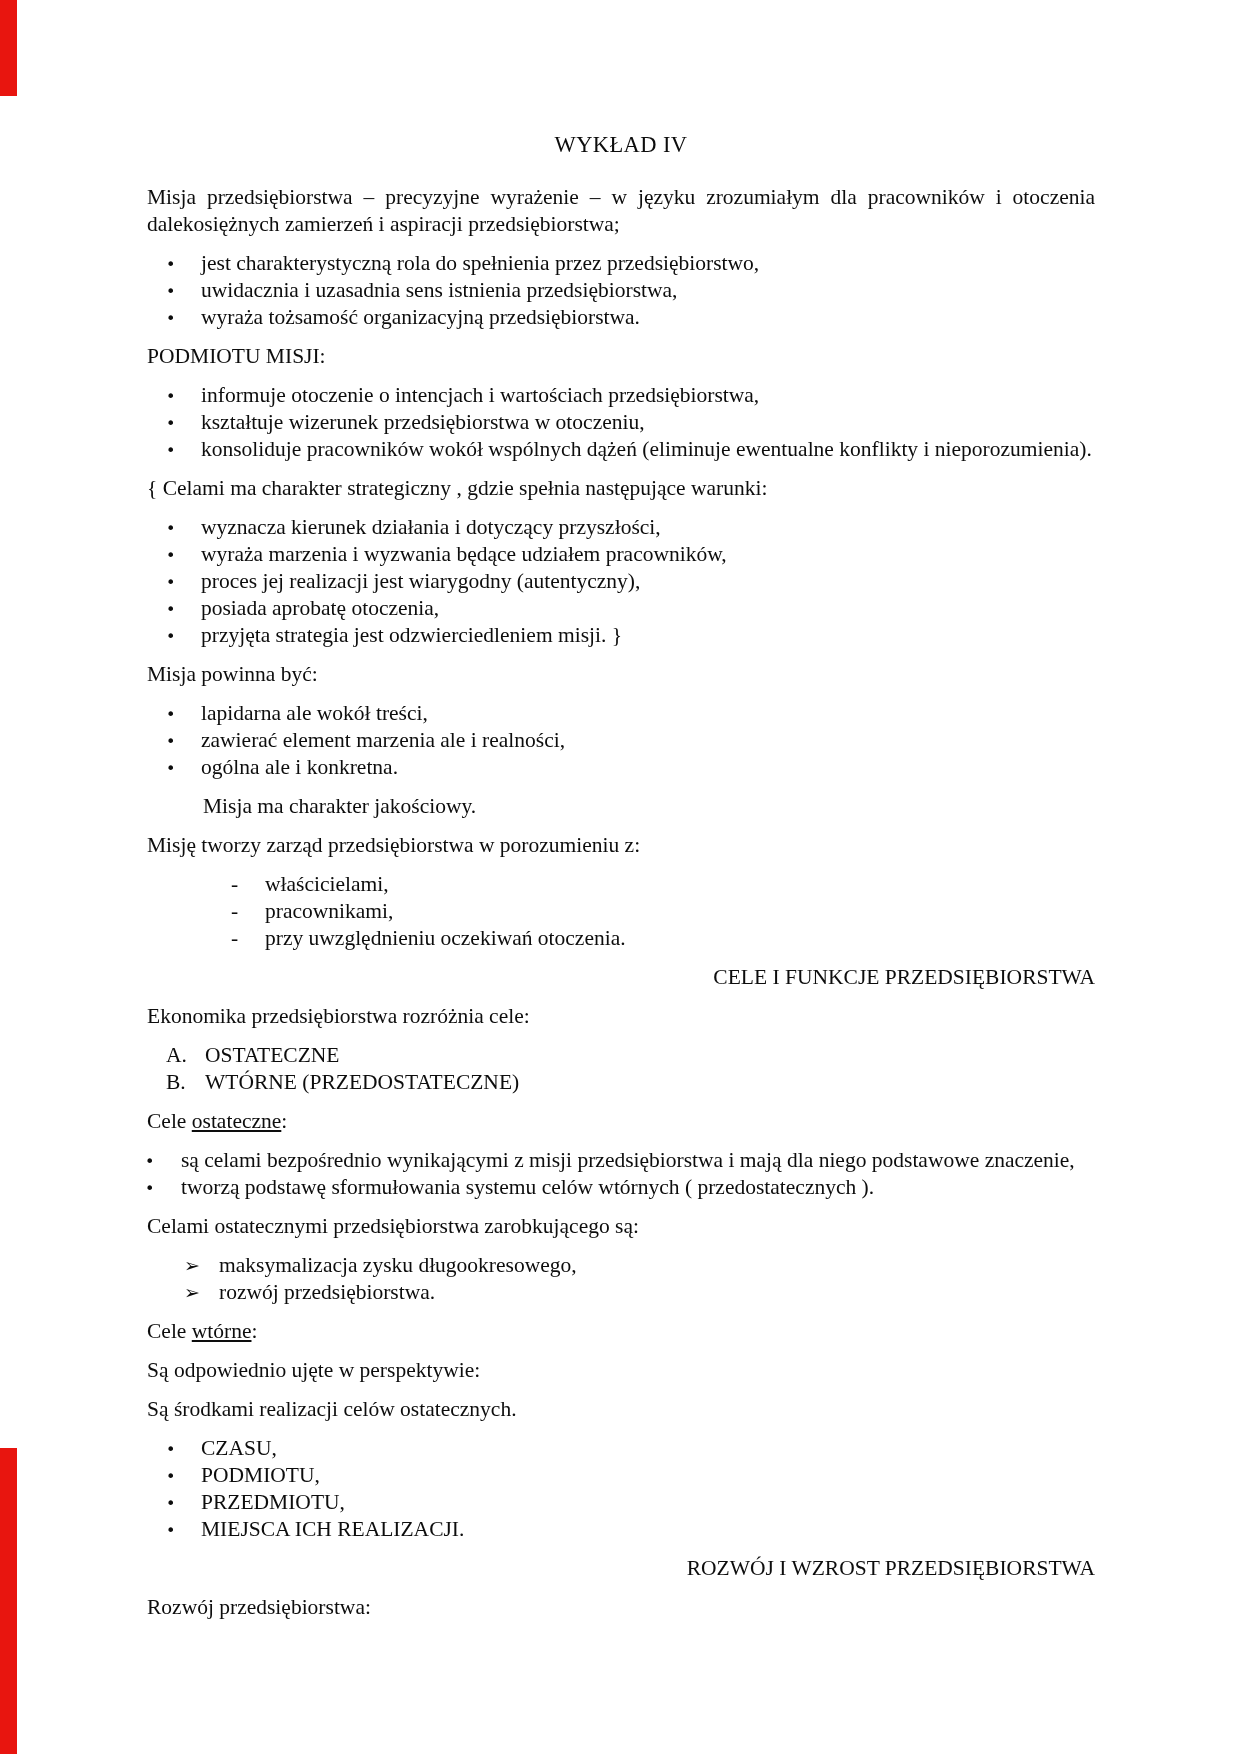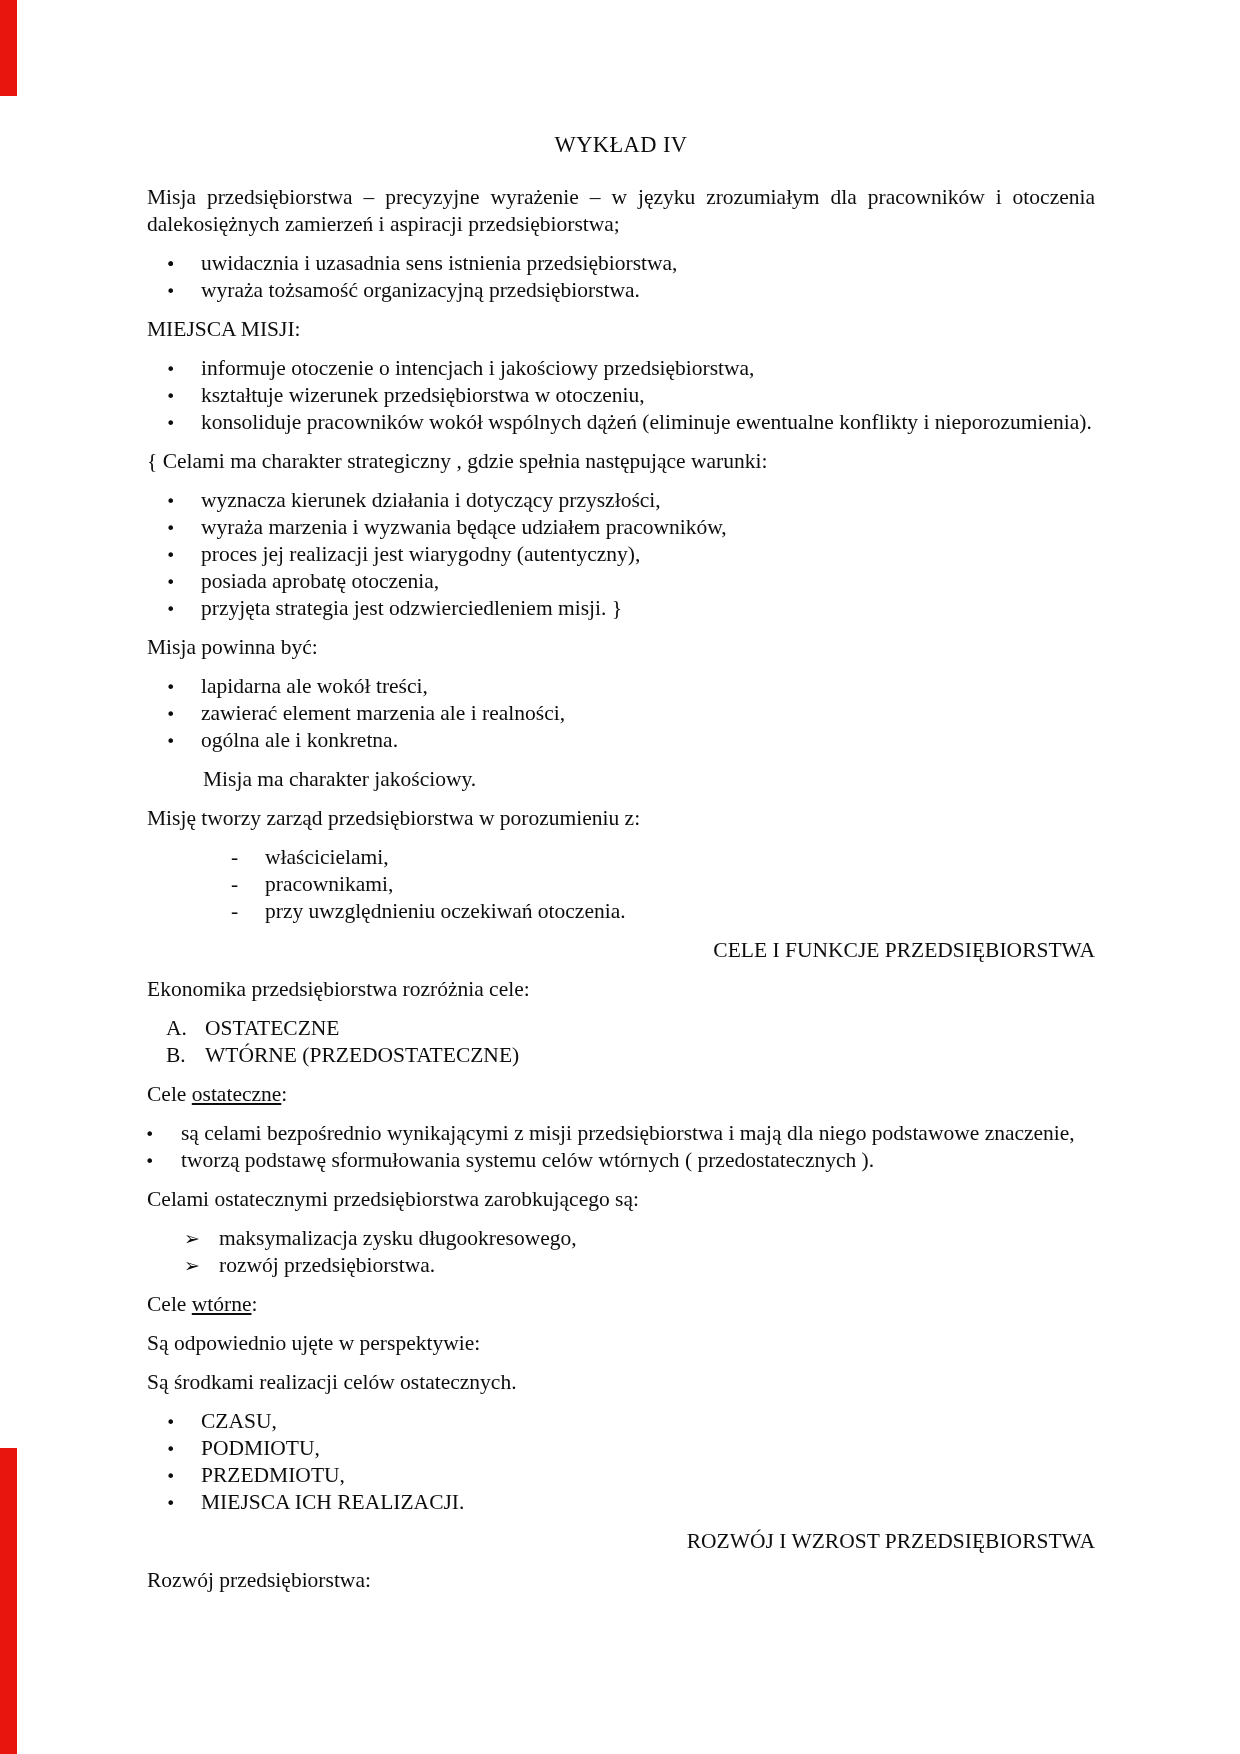--- a/index.html
+++ b/index.html
@@ -72,36 +72,37 @@
 
   <div class="content">
 
     <h1 class="title">WYKŁAD IV</h1>
 
     <p class="para justify">Misja przedsiębiorstwa – precyzyjne wyrażenie – w języku zrozumiałym dla pracowników i otoczenia dalekosiężnych zamierzeń i aspiracji przedsiębiorstwa;</p>
 
     <div class="list">
       <div class="li li-1">
         <span class="b dot">•</span>
+        <span>jest charakterystyczną rola do spełnienia przez przedsiębiorstwo,</span>
       </div>
       <div class="li li-1">
         <span class="b dot">•</span>
         <span>uwidacznia i uzasadnia sens istnienia przedsiębiorstwa,</span>
       </div>
       <div class="li li-1">
         <span class="b dot">•</span>
         <span>wyraża tożsamość organizacyjną przedsiębiorstwa.</span>
       </div>
     </div>
 
-    <p class="para sec">MIEJSCA MISJI:</p>
-    <div class="list">
-      <div class="li li-1">
-        <span class="b dot">•</span>
-        <span>informuje otoczenie o intencjach i jakościowy przedsiębiorstwa,</span>
+    <p class="para sec">PODMIOTU MISJI:</p>
+    <div class="list">
+      <div class="li li-1">
+        <span class="b dot">•</span>
+        <span>informuje otoczenie o intencjach i wartościach przedsiębiorstwa,</span>
       </div>
       <div class="li li-1">
         <span class="b dot">•</span>
         <span>kształtuje wizerunek przedsiębiorstwa w otoczeniu,</span>
       </div>
       <div class="li li-1 justify">
         <span class="b dot">•</span>
         <span>konsoliduje pracowników wokół wspólnych dążeń (eliminuje ewentualne konflikty i nieporozumienia).</span>
       </div>
     </div>

